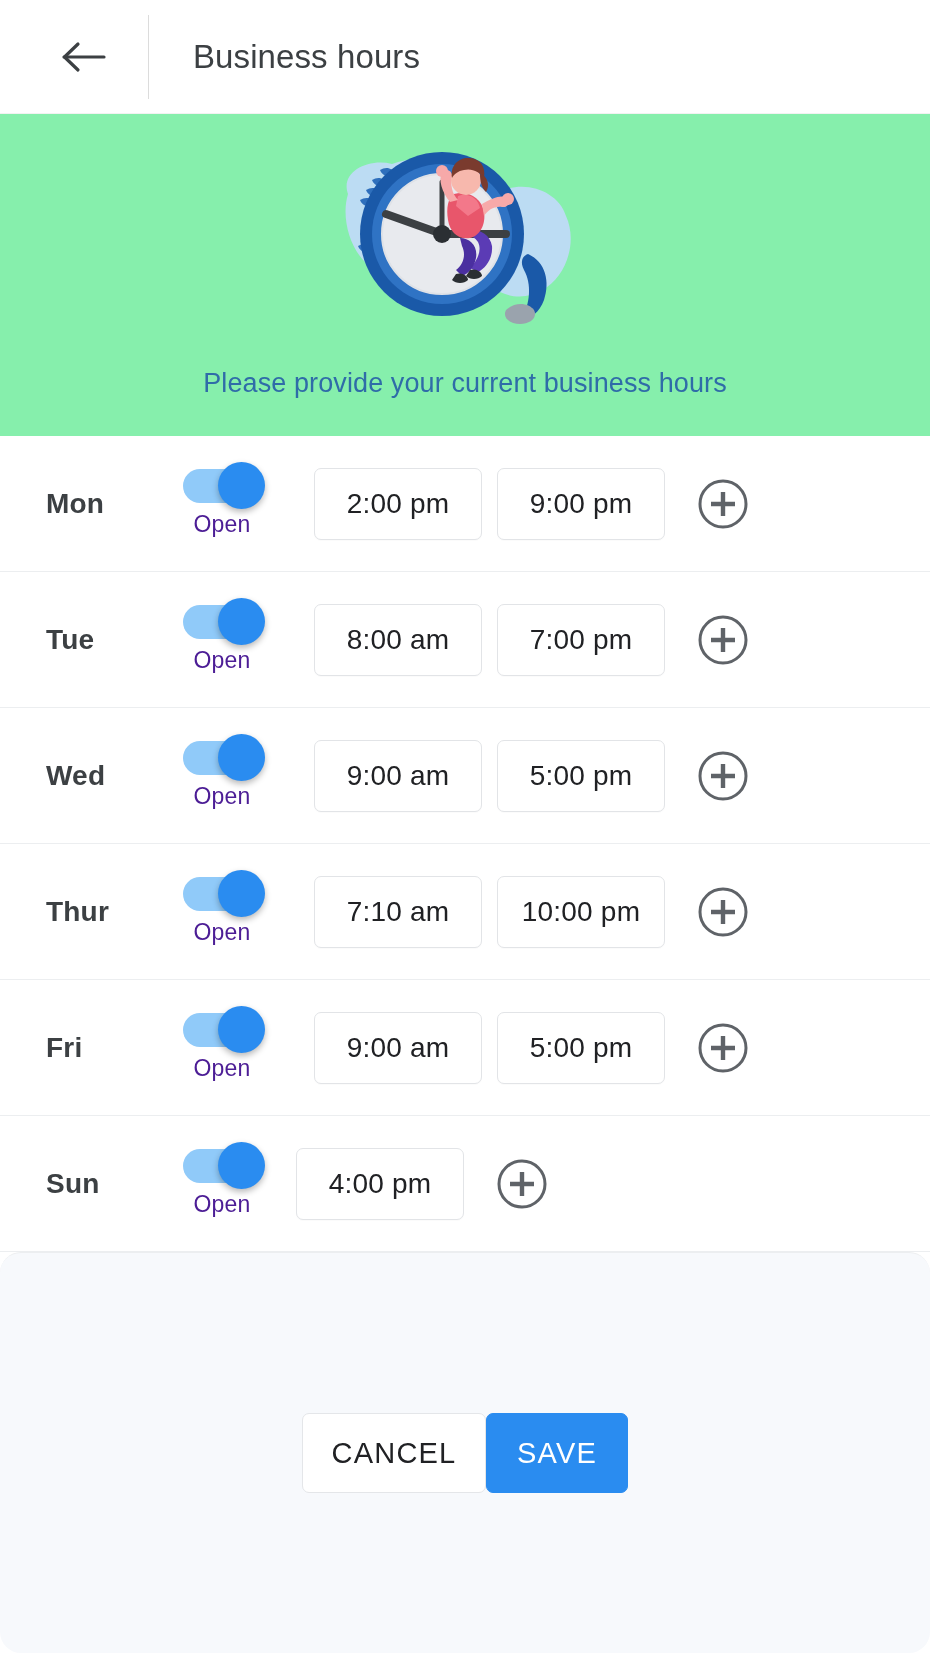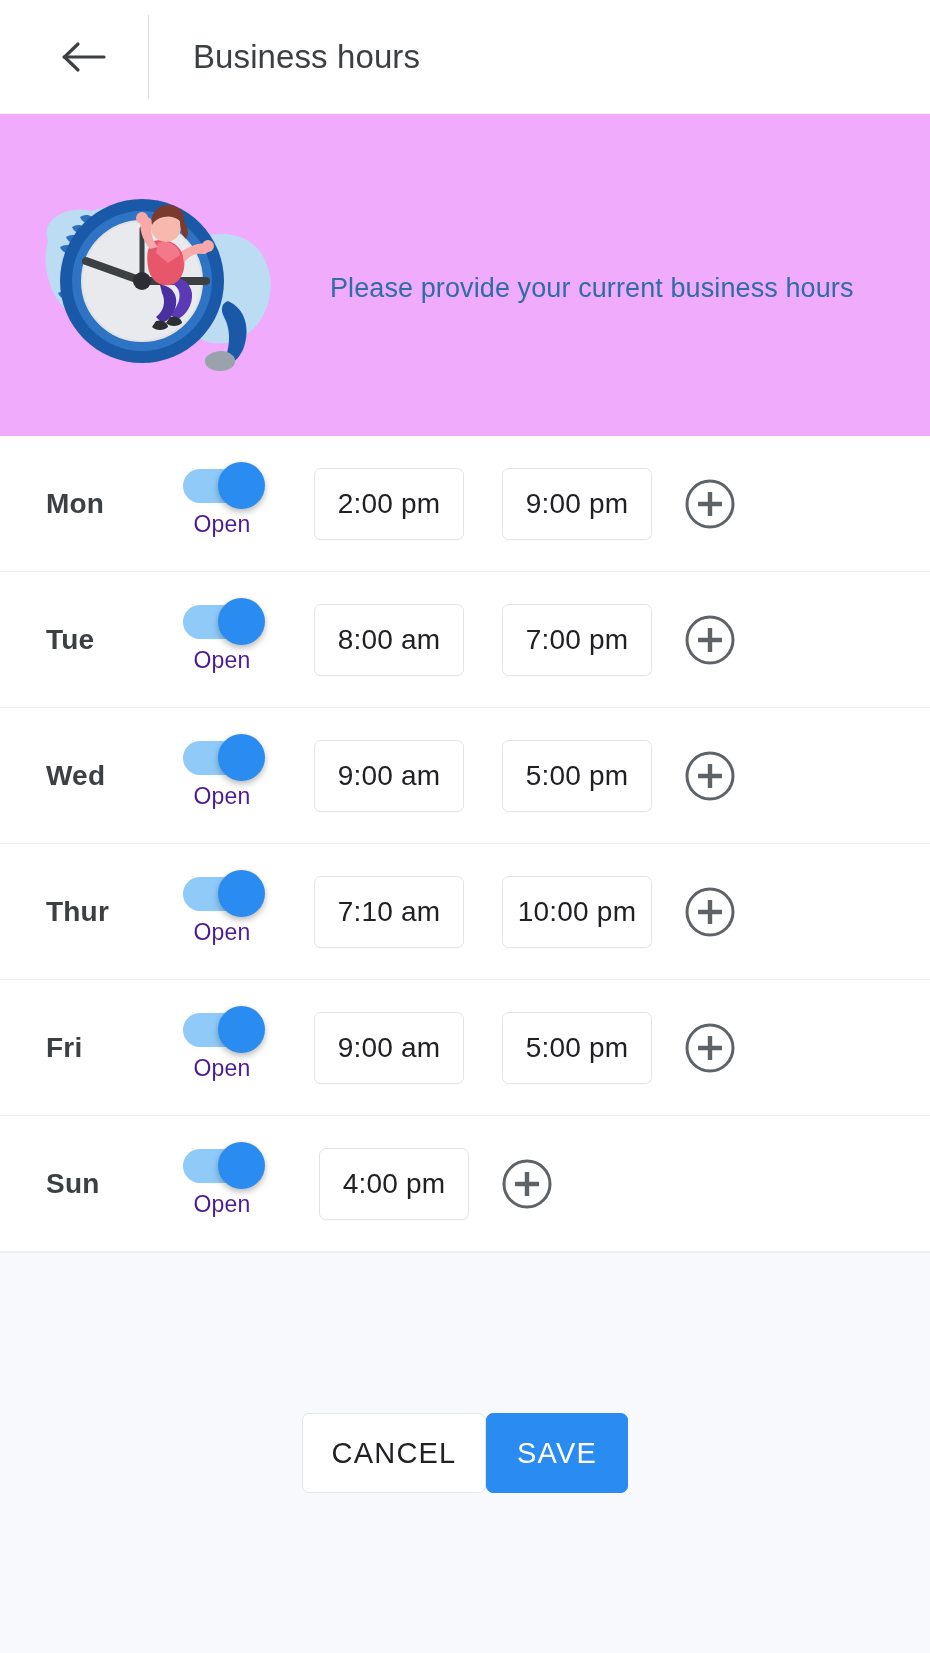--- a/index.html
+++ b/index.html
@@ -56,23 +56,23 @@
     margin-left: 44px;
     letter-spacing: 0.1px;
     font-weight: 400;
     white-space: nowrap;
   }
 
   
   .hero {
     height: 322px;
     min-height: 322px;
-    background: #f0abfc;
-    display: flex;
-    flex-direction: row;
+    background: #86efac;
+    display: flex;
+    flex-direction: column;
     align-items: center;
     justify-content: flex-start;
     position: relative;
     overflow: hidden;
   }
   .hero-art {
     width: 330px;
     height: 200px;
     margin-top: 28px;
     position: relative;
@@ -148,35 +148,35 @@
     color: #4c1d95;
     margin-top: 4px;
     letter-spacing: 0.2px;
   }
 
   .time-cell {
     flex: 0 0 auto;
     margin-left: 33px;
   }
   .time-box {
-    width: 150px;
+    width: 168px;
     height: 72px;
     border: 1px solid #e2e4e7;
     border-radius: 7px;
     background: #ffffff;
     display: flex;
     align-items: center;
     justify-content: center;
     font-size: 28px;
     color: #202124;
     letter-spacing: 0.2px;
     cursor: pointer;
     box-shadow: 0 1px 1px rgba(0,0,0,0.02);
   }
-  .time-cell.second { margin-left: 38px; }
+  .time-cell.second { margin-left: 15px; }
 
   .add-cell {
     flex: 0 0 auto;
     margin-left: 32px;
     display: flex;
     align-items: center;
     justify-content: center;
     cursor: pointer;
   }
   .add-cell svg { display: block; }
@@ -184,20 +184,21 @@
   .row-spacer { flex: 1 1 auto; }
 
   
   .footer {
     flex: 1 1 auto;
     background: #f7f9fc;
     display: flex;
     align-items: center;
     justify-content: center;
     border-top: 1px solid #eceef0;
+    border-radius: 21px;
   }
   .btn {
     height: 80px;
     border-radius: 7px;
     font-size: 29px;
     letter-spacing: 1.2px;
     display: flex;
     align-items: center;
     justify-content: center;
     cursor: pointer;

